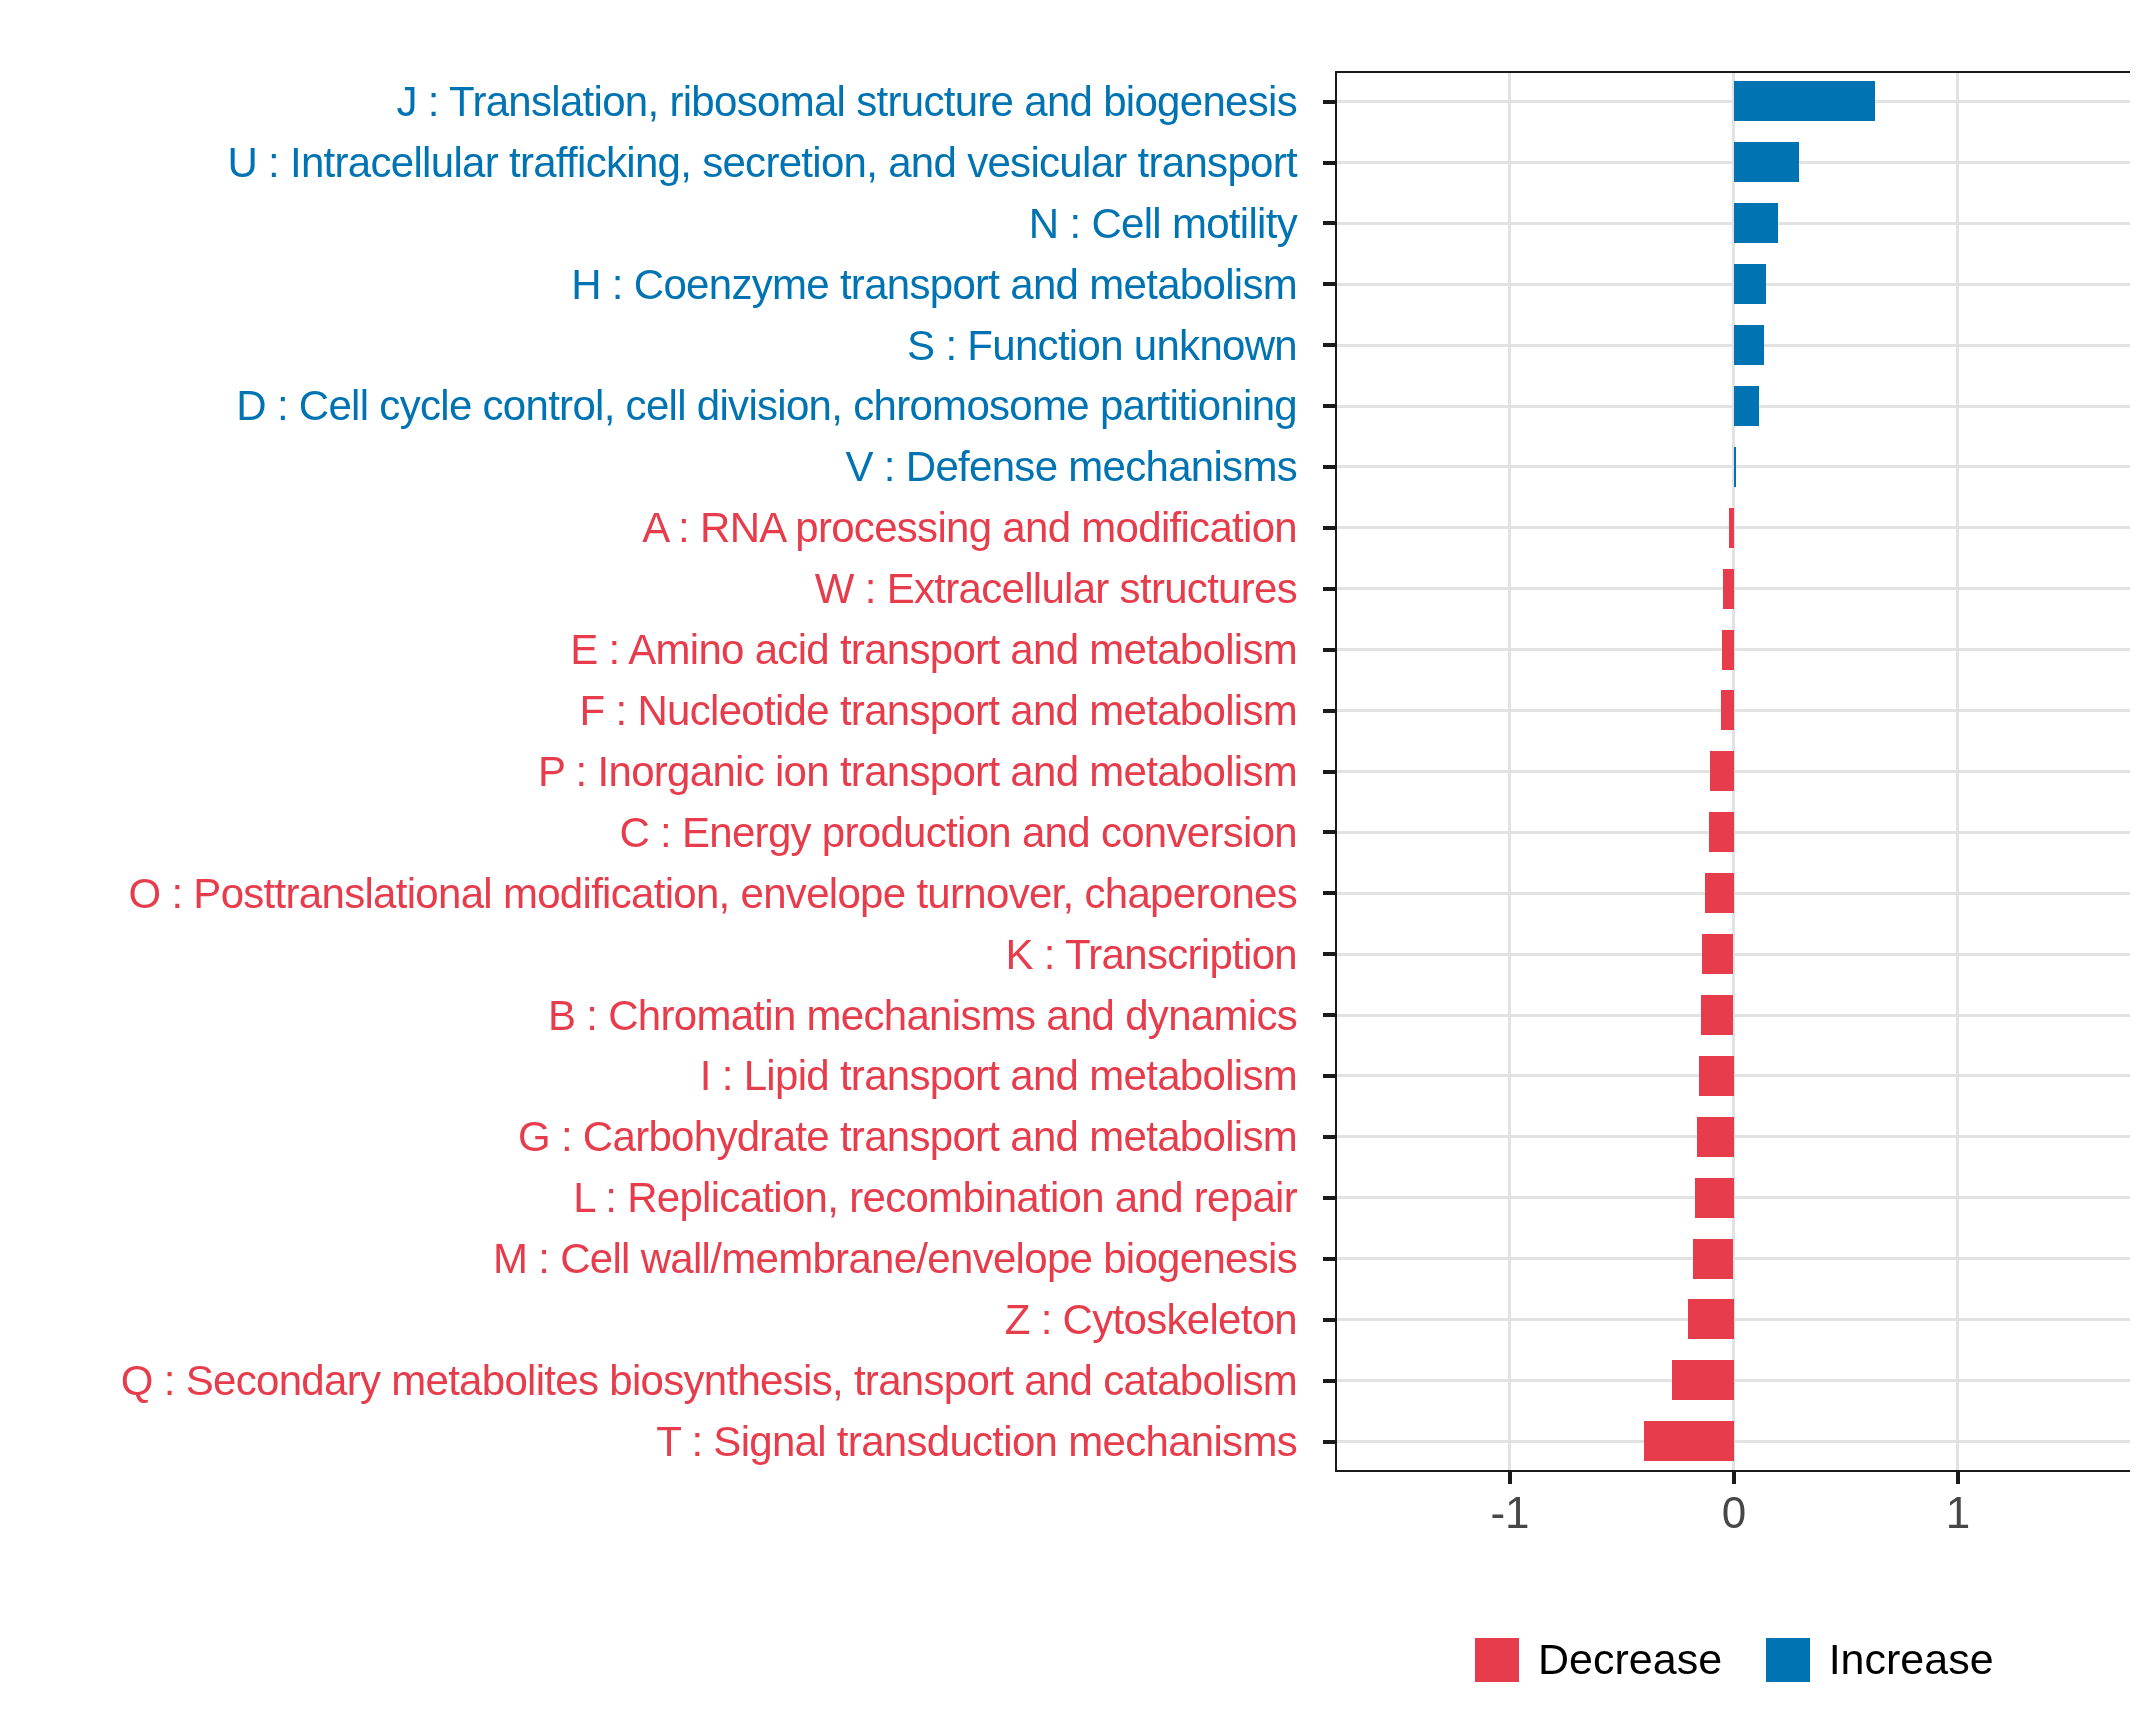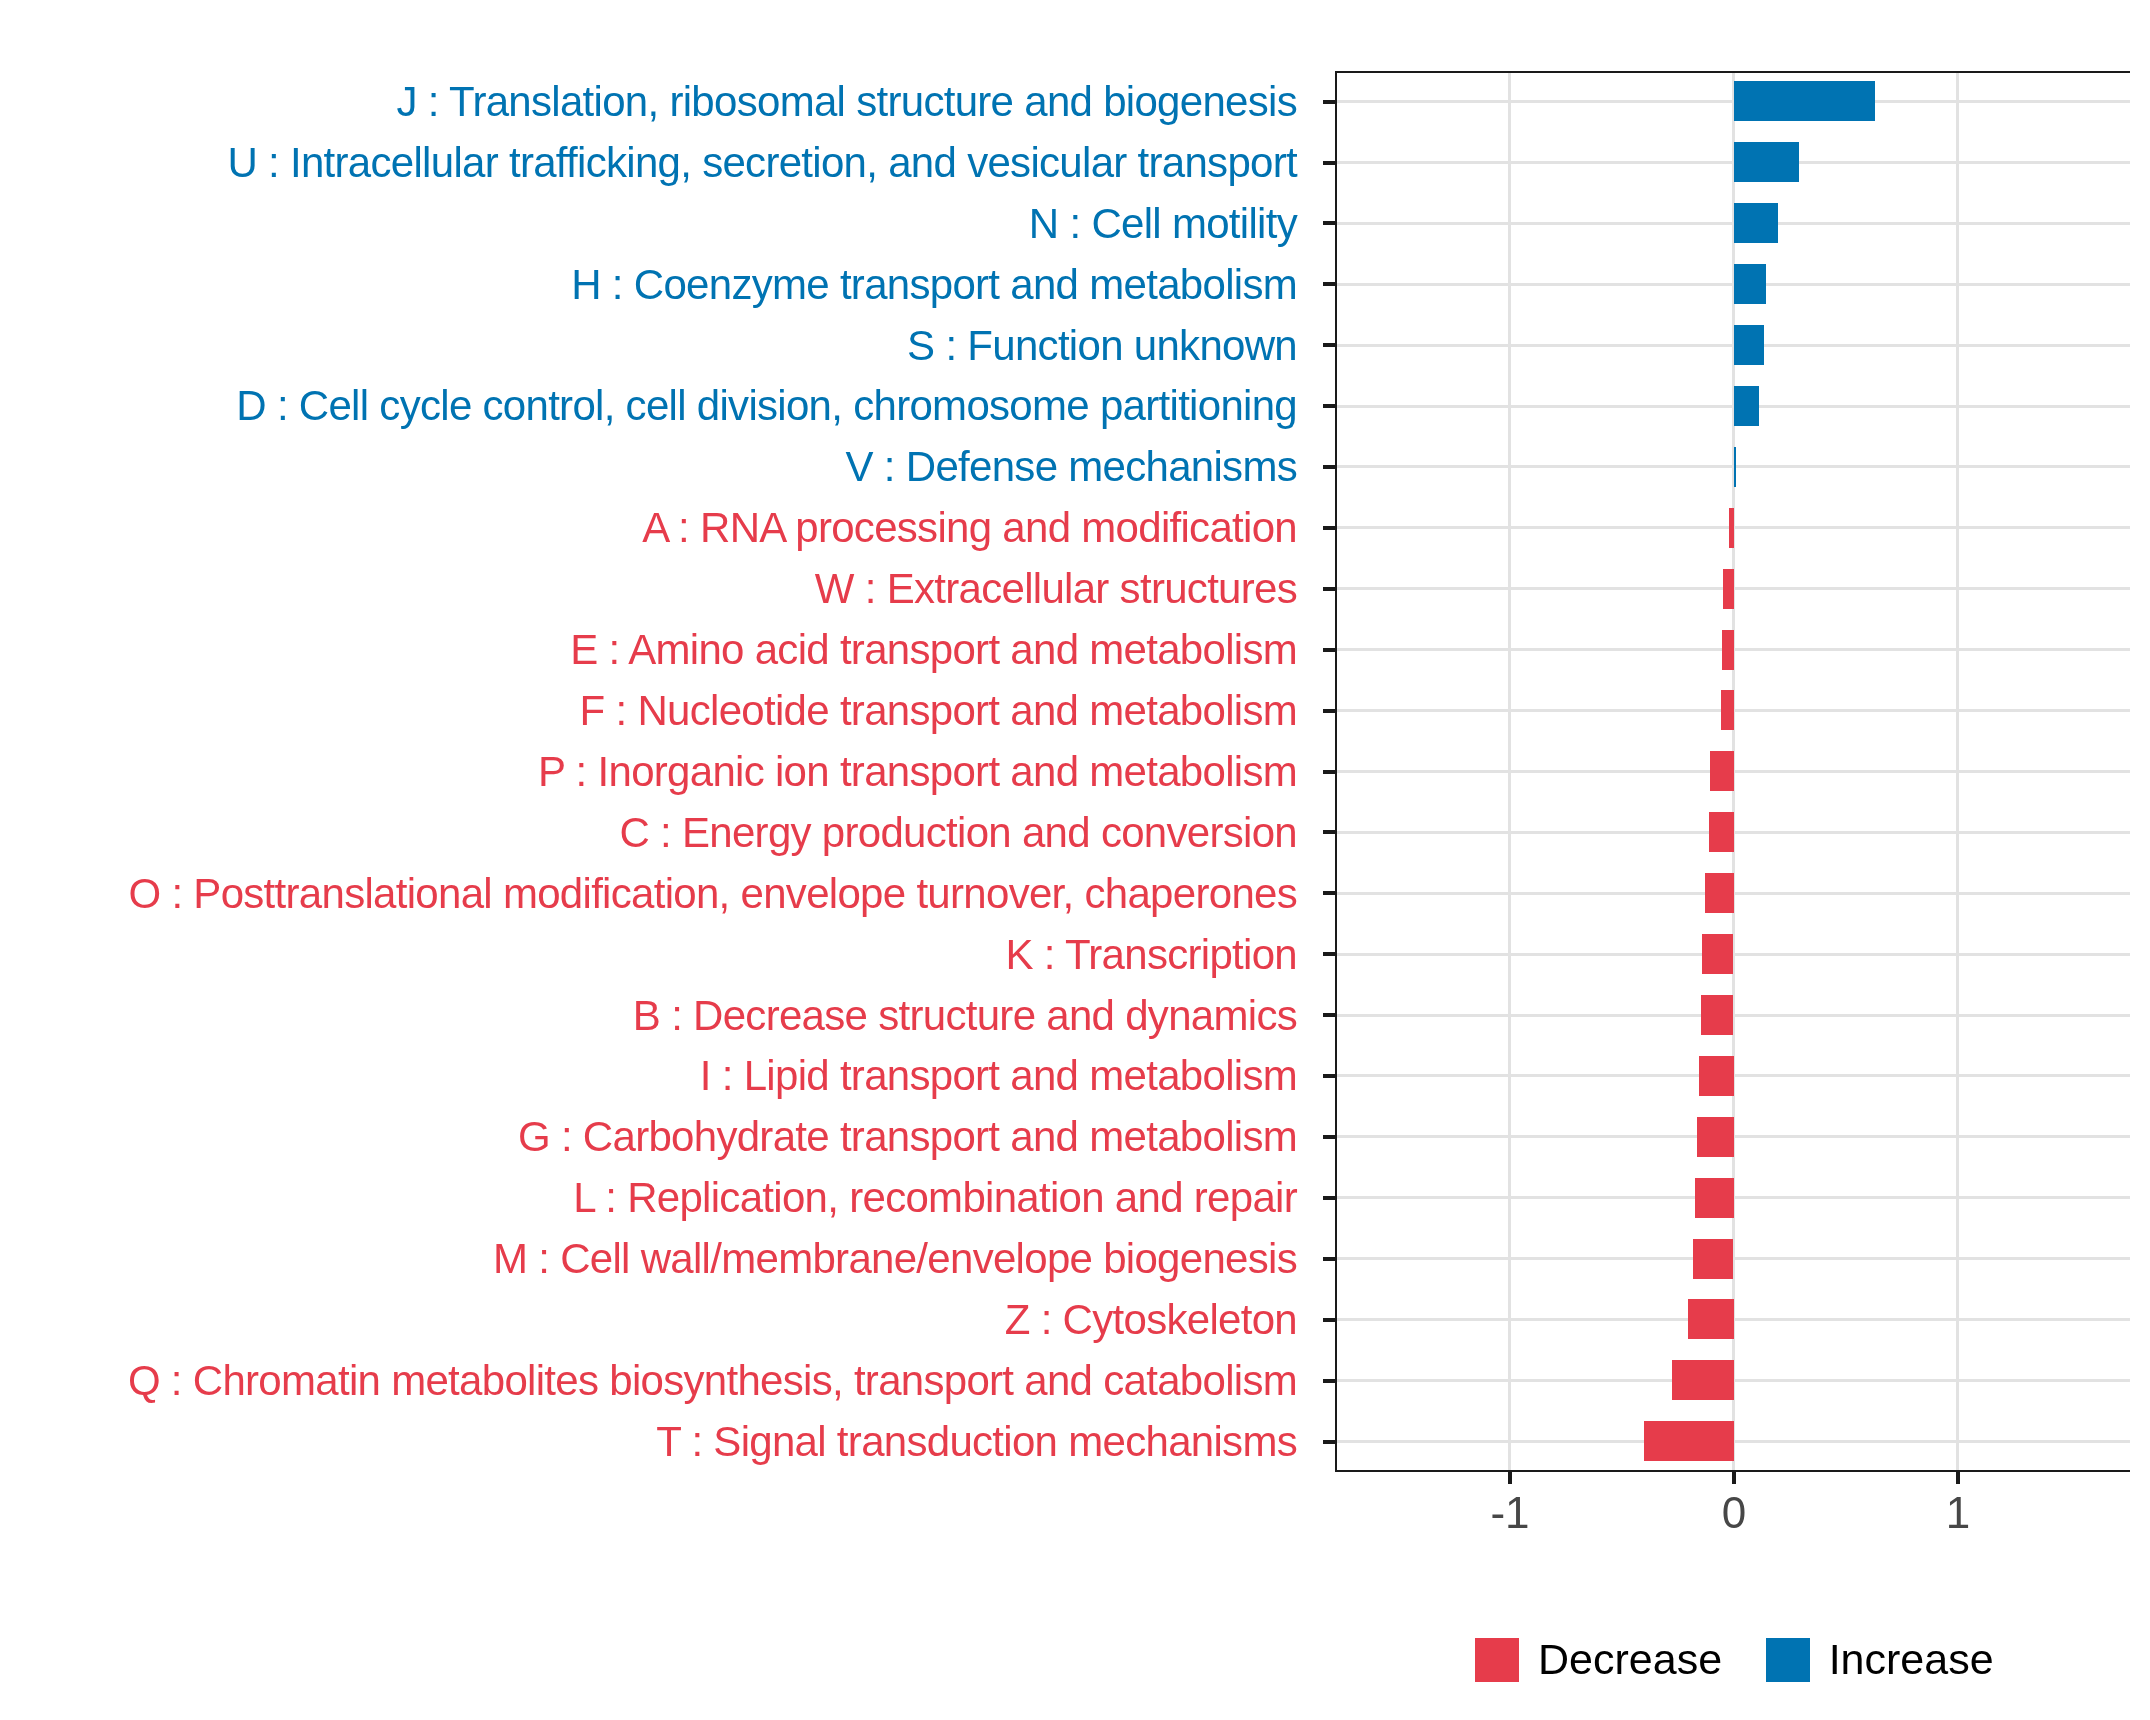--- a/index.html
+++ b/index.html
@@ -165,33 +165,33 @@
       <div class="y-label" style="right: 833px; top: 680px; height: 61px; line-height: 61px; color: rgb(230, 60, 75); margin-left: 24px;">F : Nucleotide transport and metabolism</div>
       <div class="y-tick" style="left: 1323px; top: 770px; width: 11.5px; height: 3.6px;"></div>
       <div class="y-label" style="right: 833px; top: 741px; height: 61px; line-height: 61px; color: rgb(230, 60, 75);">P : Inorganic ion transport and metabolism</div>
       <div class="y-tick" style="left: 1323px; top: 830px; width: 11.5px; height: 3.6px;"></div>
       <div class="y-label" style="right: 833px; top: 802px; height: 61px; line-height: 61px; color: rgb(230, 60, 75);">C : Energy production and conversion</div>
       <div class="y-tick" style="left: 1323px; top: 891px; width: 11.5px; height: 3.6px;"></div>
       <div class="y-label" style="right: 833px; top: 863px; height: 61px; line-height: 61px; color: rgb(230, 60, 75);">O : Posttranslational modification, envelope turnover, chaperones</div>
       <div class="y-tick" style="left: 1323px; top: 952px; width: 11.5px; height: 3.6px;"></div>
       <div class="y-label" style="right: 833px; top: 924px; height: 61px; line-height: 61px; color: rgb(230, 60, 75);">K : Transcription</div>
       <div class="y-tick" style="left: 1323px; top: 1013px; width: 11.5px; height: 3.6px;"></div>
-      <div class="y-label" style="right: 833px; top: 985px; height: 61px; line-height: 61px; color: rgb(230, 60, 75);">B : Decrease structure and dynamics</div>
+      <div class="y-label" style="right: 833px; top: 985px; height: 61px; line-height: 61px; color: rgb(230, 60, 75);">B : Chromatin mechanisms and dynamics</div>
       <div class="y-tick" style="left: 1323px; top: 1074px; width: 11.5px; height: 3.6px;"></div>
       <div class="y-label" style="right: 833px; top: 1045px; height: 61px; line-height: 61px; color: rgb(230, 60, 75);">I : Lipid transport and metabolism</div>
       <div class="y-tick" style="left: 1323px; top: 1135px; width: 11.5px; height: 3.6px;"></div>
       <div class="y-label" style="right: 833px; top: 1106px; height: 61px; line-height: 61px; color: rgb(230, 60, 75);">G : Carbohydrate transport and metabolism</div>
       <div class="y-tick" style="left: 1323px; top: 1196px; width: 11.5px; height: 3.6px;"></div>
       <div class="y-label" style="right: 833px; top: 1167px; height: 61px; line-height: 61px; color: rgb(230, 60, 75);">L : Replication, recombination and repair</div>
       <div class="y-tick" style="left: 1323px; top: 1257px; width: 11.5px; height: 3.6px;"></div>
       <div class="y-label" style="right: 833px; top: 1228px; height: 61px; line-height: 61px; color: rgb(230, 60, 75);">M : Cell wall/membrane/envelope biogenesis</div>
       <div class="y-tick" style="left: 1323px; top: 1318px; width: 11.5px; height: 3.6px;"></div>
       <div class="y-label" style="right: 833px; top: 1289px; height: 61px; line-height: 61px; color: rgb(230, 60, 75);">Z : Cytoskeleton</div>
       <div class="y-tick" style="left: 1323px; top: 1379px; width: 11.5px; height: 3.6px;"></div>
-      <div class="y-label" style="right: 833px; top: 1350px; height: 61px; line-height: 61px; color: rgb(230, 60, 75);">Q : Chromatin metabolites biosynthesis, transport and catabolism</div>
+      <div class="y-label" style="right: 833px; top: 1350px; height: 61px; line-height: 61px; color: rgb(230, 60, 75);">Q : Secondary metabolites biosynthesis, transport and catabolism</div>
       <div class="y-tick" style="left: 1323px; top: 1440px; width: 11.5px; height: 3.6px;"></div>
       <div class="y-label" style="right: 833px; top: 1411px; height: 61px; line-height: 61px; color: rgb(230, 60, 75);">T : Signal transduction mechanisms</div>
     </div>
   <div id="x-axis">
       <div class="x-tick" style="left: 1508px; top: 1472px; width: 3.6px; height: 11.5px;"></div>
       <div class="x-tick-label" style="left: 1510px; top: 1488px;">-1</div>
       <div class="x-tick" style="left: 1732px; top: 1472px; width: 3.6px; height: 11.5px;"></div>
       <div class="x-tick-label" style="left: 1734px; top: 1488px;">0</div>
       <div class="x-tick" style="left: 1956px; top: 1472px; width: 3.6px; height: 11.5px;"></div>
       <div class="x-tick-label" style="left: 1958px; top: 1488px;">1</div>

